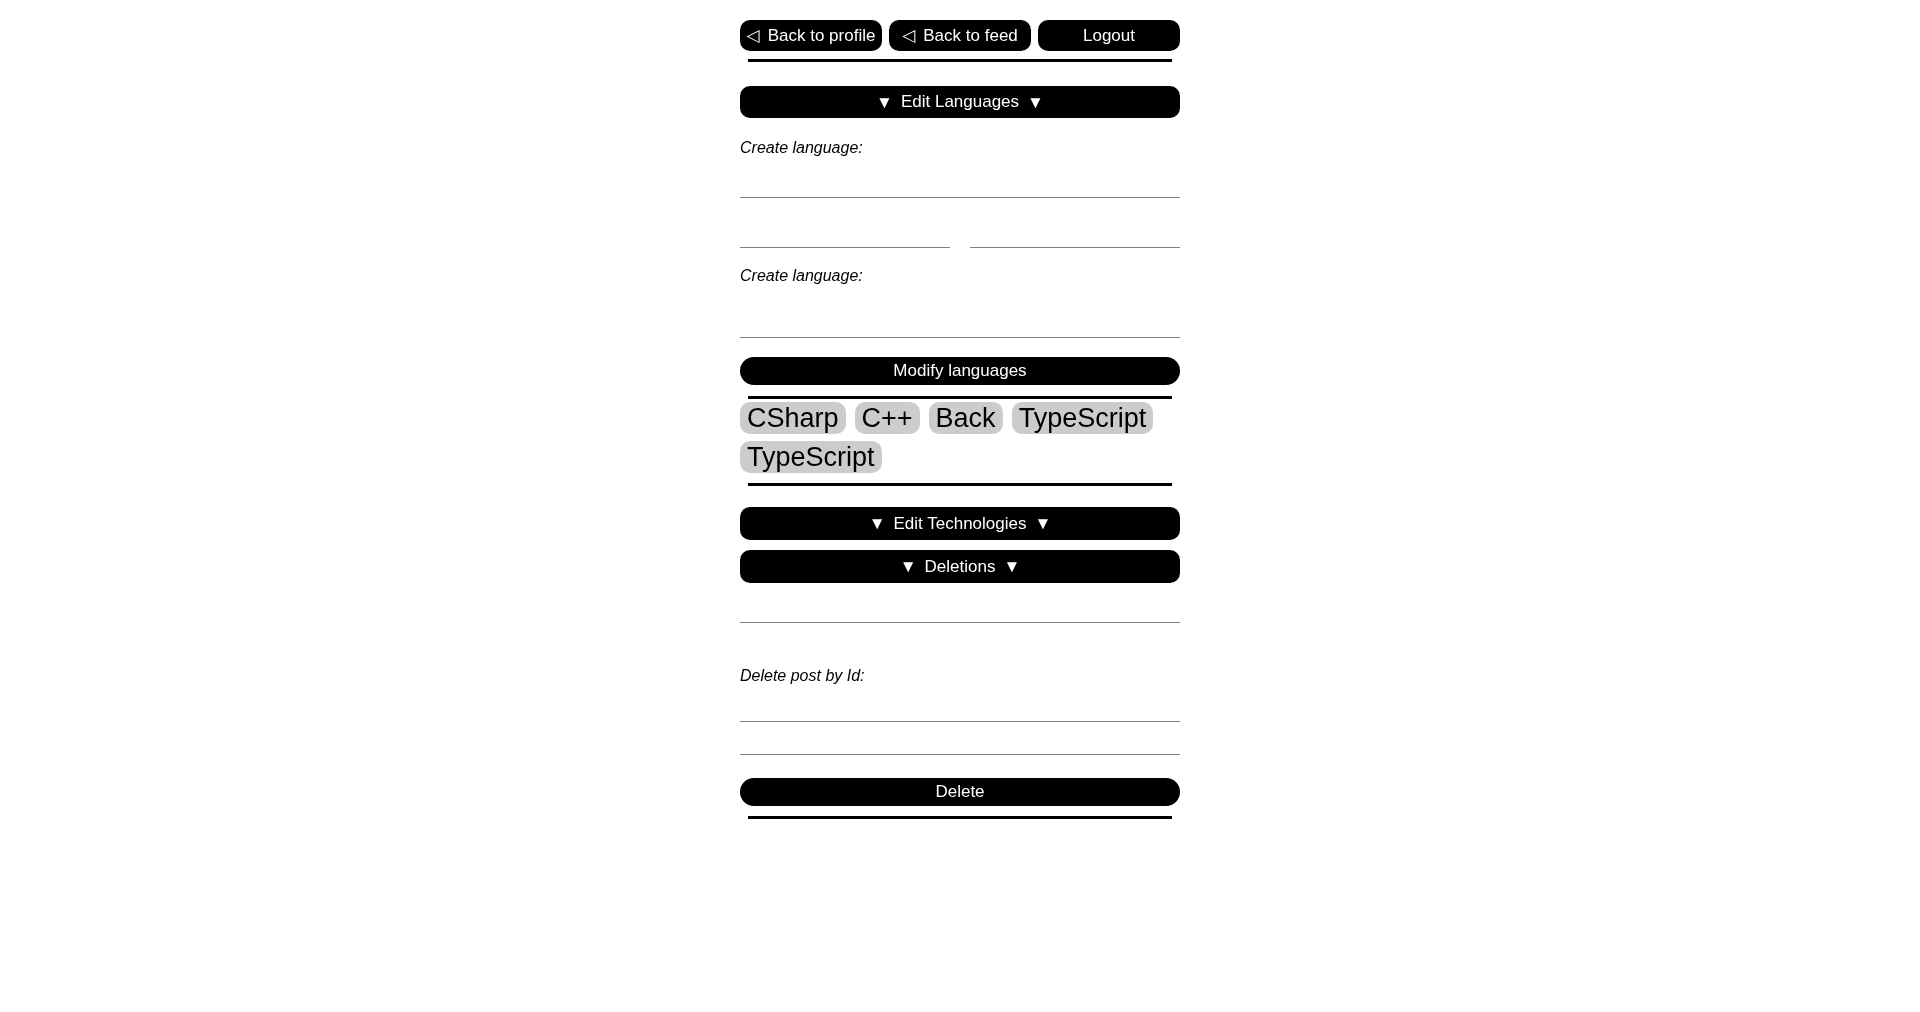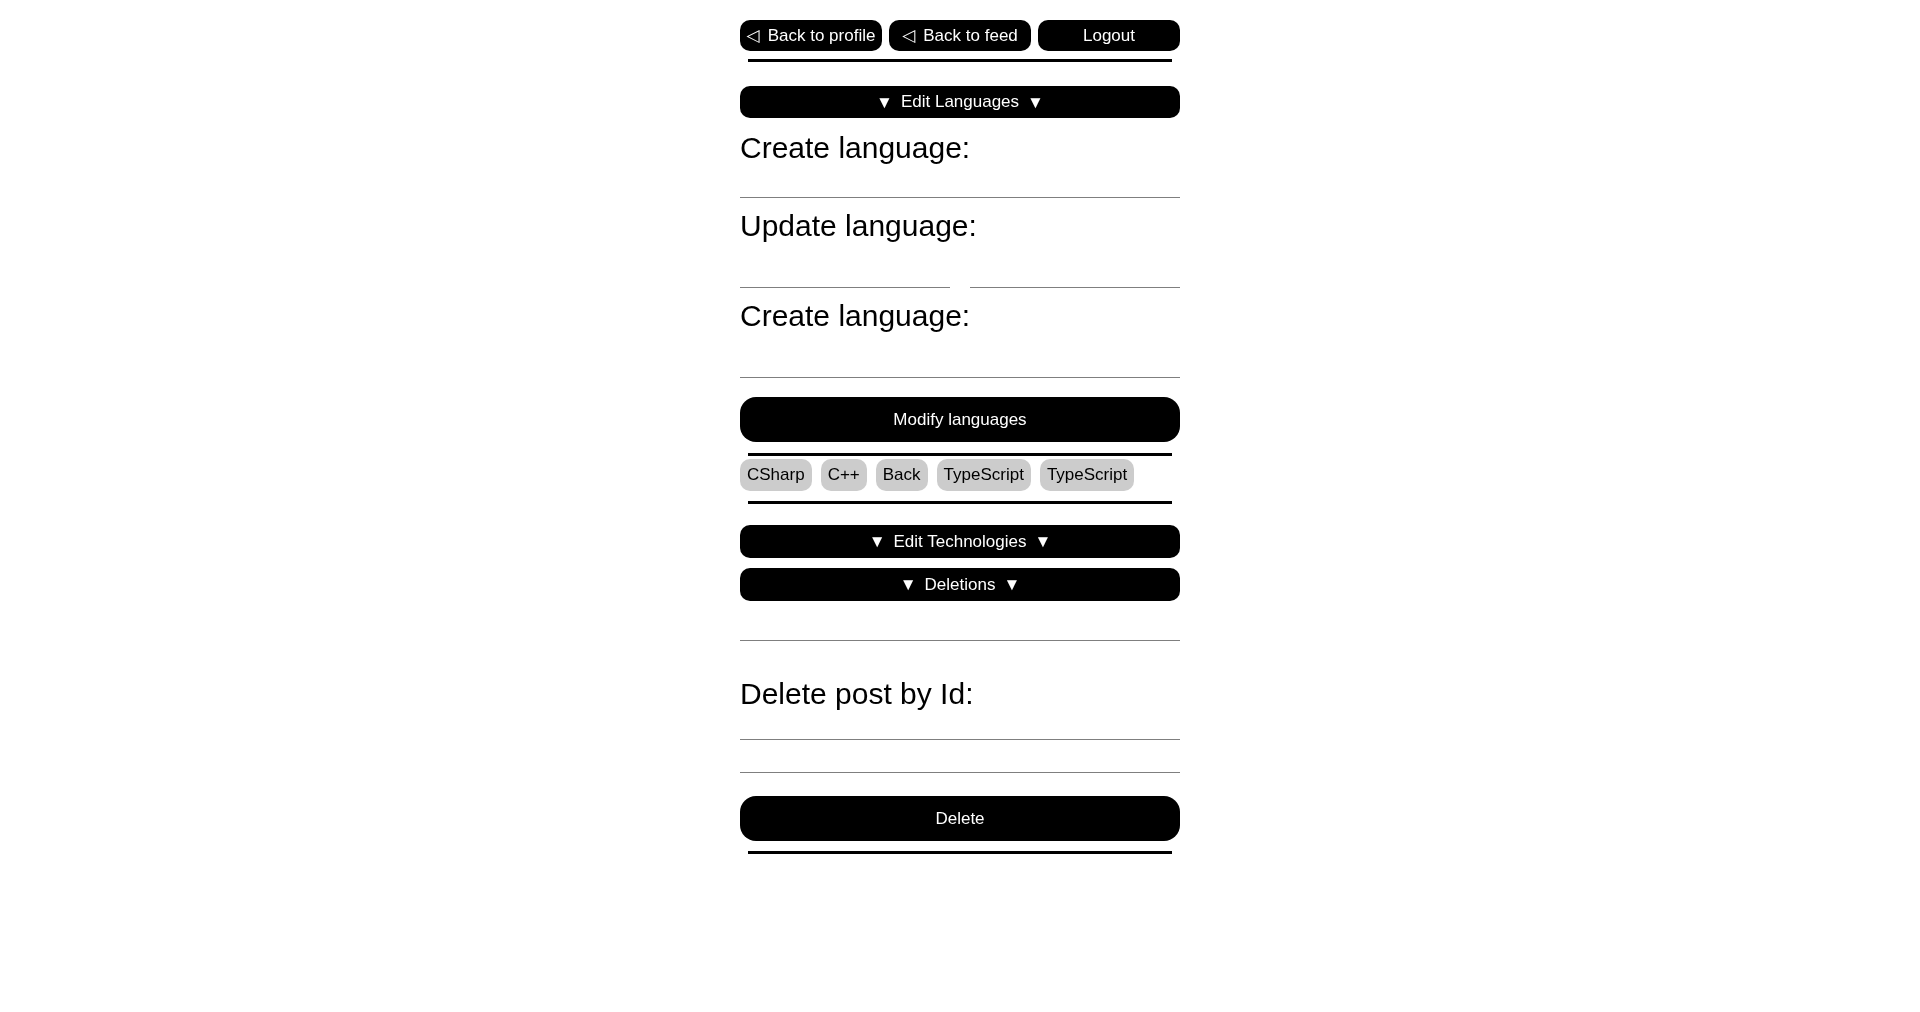--- a/index.html
+++ b/index.html
@@ -40,21 +40,21 @@
     border-top: 3px solid #000000;
     margin: 10px 8px 0 8px;
   }
   #hr-top { margin-top: 8px; }
   #hr-langs { margin-top: 11px; }
 
   .toggle { width: 100%; height: 32px; margin-top: 24px; }
   #toggle-tech { margin-top: 21px; height: 33px; }
   #toggle-del  { margin-top: 10px; height: 33px; }
 
-  .label { font-size: 30px; line-height: 25px; margin-top: 15px; }
+  .label { font-size: 16px; line-height: 25px; margin-top: 15px; font-style: italic; }
   #label-create      { margin-top: 17px; }
   #label-available   { margin-top: 10px; }
   #label-del-user    { margin-top: 16px; }
   #label-del-post    { margin-top: 40px; }
   #label-del-comment { margin-top: 28px; }
 
   .underline-input {
     display: block;
     width: 100%;
     height: 30px;
@@ -67,33 +67,33 @@
     outline: none;
   }
   #input-create      { margin-top: 8px; }
   .update-row { display: flex; justify-content: space-between; }
   .update-row .underline-input { width: 210px; margin-top: 20px; }
   #input-delete-lang { margin-top: 20px; }
   #input-del-user    { margin-top: 10px; }
   #input-del-post    { margin-top: 4px; }
   #input-del-comment { margin-top: 3px; }
 
-  .submit { width: 100%; height: 45px; margin-top: 19px; border-radius: 16px; }
+  .submit { width: 100%; height: 28px; margin-top: 19px; border-radius: 16px; }
   #btn-delete { margin-top: 23px; justify-content: center; }
 
   .tags { display: flex; flex-wrap: wrap; gap: 7px 9px; margin-top: 3px; }
   .tag {
     height: 32px;
     padding: 0 7px;
     background: var(--tag-bg, #cccccc);
     color: #000000;
     border: none;
     border-radius: 10px;
     font-family: inherit;
-    font-size: 17px;
+    font-size: 27px;
     display: inline-flex;
     align-items: center;
     cursor: pointer;
   }
 </style>
 </head>
 <body style="--btn-bg: #000000; --btn-text: #ffffff; --tag-bg: #cccccc; --underline: #7f7f7f;">
 
 <div class="container">
 
@@ -115,21 +115,20 @@
 
   <button class="btn toggle" id="toggle-languages">
     <span class="icon">▼</span>
     <span>Edit Languages</span>
     <span class="icon">▼</span>
   </button>
 
   <div class="label" id="label-create">Create language:</div>
   <input class="underline-input" id="input-create" type="text" value="" style="">
 
-  <div class="label" id="label-update">Update language:</div>
   <div class="update-row">
     <input class="underline-input" id="input-update-1" type="text" value="" style="">
     <input class="underline-input" id="input-update-2" type="text" value="" style="">
   </div>
 
   <div class="label" id="label-delete-lang">Create language:</div>
   <input class="underline-input" id="input-delete-lang" type="text" value="" style="">
 
   <button class="btn submit" id="btn-modify">
     <span>Modify languages</span>

